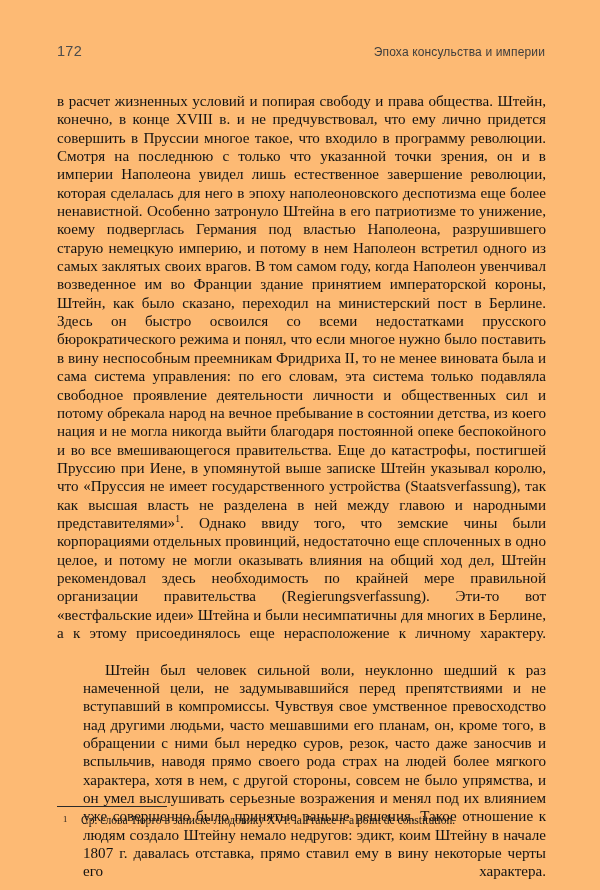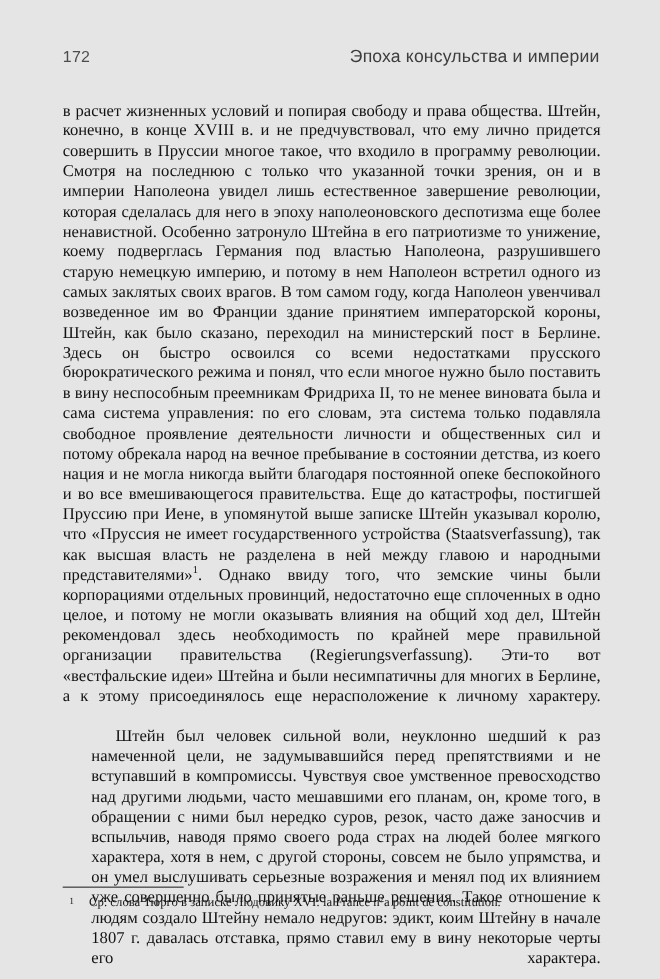--- a/index.html
+++ b/index.html
@@ -6,21 +6,21 @@
   html, body {
     margin: 0;
     padding: 0;
     background: #ffffff;
   }
 
   .page {
     position: relative;
     width: 600px;
     height: 890px;
-    background: #e5e5e5;
+    background: #fdba74;
     overflow: hidden;
     box-sizing: border-box;
   }
 
   
   .running-head {
     position: absolute;
     left: 57px;
     right: 55px;
     top: 44px;
@@ -32,21 +32,21 @@
   }
 
   .folio {
     font-size: 14.5px;
     color: #4c4c4c;
     letter-spacing: 0.3px;
     line-height: 1;
   }
 
   .head-title {
-    font-size: 16px;
+    font-size: 12px;
     color: #3d3d3d;
     letter-spacing: 0.15px;
     line-height: 1;
     white-space: nowrap;
   }
 
   
   .textblock {
     position: absolute;
     left: 57px;

